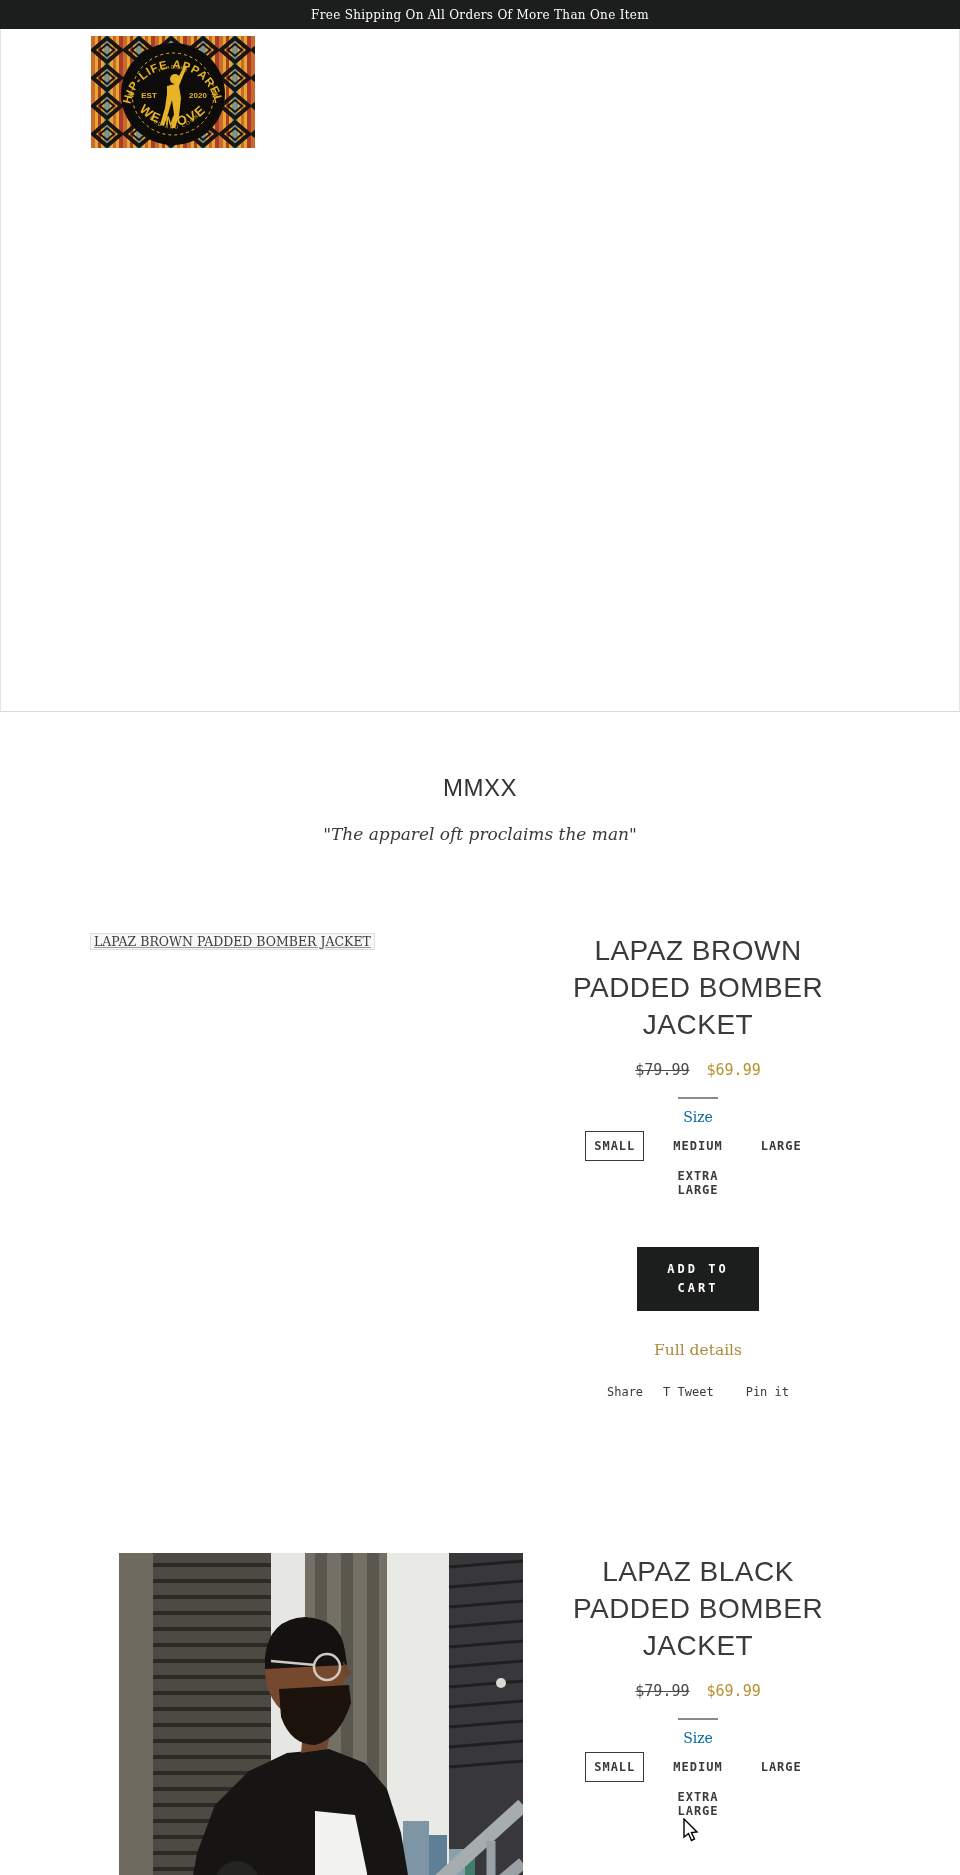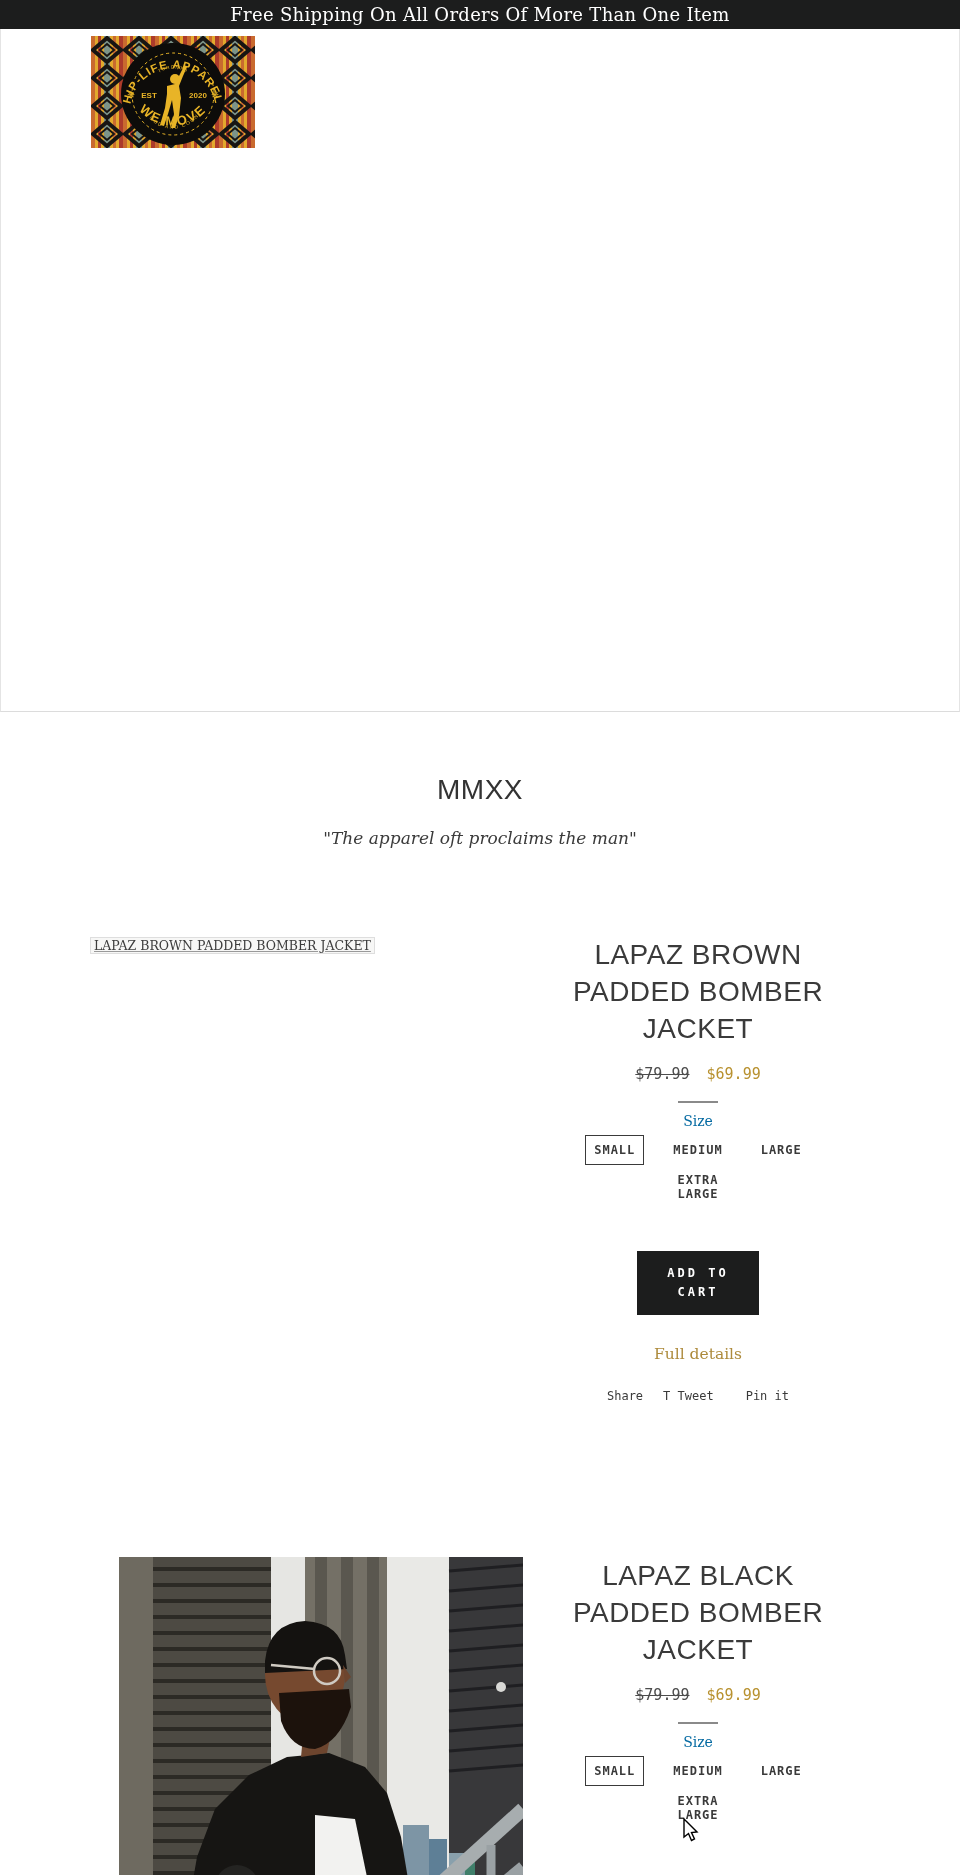--- a/index.html
+++ b/index.html
@@ -5,32 +5,32 @@
   * { margin:0; padding:0; box-sizing:border-box; }
   html,body { background:#fff; }
   body {
     width:960px; height:1875px; overflow:hidden; position:relative;
     font-family:"Liberation Sans", sans-serif; color:#3a3a3a;
   }
   
   .announcement {
     height:29px; background:#1c1d1d; color:#fff;
     display:flex; align-items:center; justify-content:center;
-    font-family:"DejaVu Serif", serif; font-size:18px; letter-spacing:.3px;
+    font-family:"DejaVu Serif", serif; font-size:12px; letter-spacing:.3px;
   }
   
   .header-box {
     height:683px; border-left:1px solid #e4e4e4; border-right:1px solid #e4e4e4;
     border-bottom:1px solid #dcdcdc; background:#fff;
   }
   .logo-wrap { display:inline-block; margin:7px 0 0 90px; width:164px; height:112px; cursor:pointer; }
   .logo-wrap svg { display:block; }
   
   .intro { text-align:center; margin-top:62px; }
-  .intro h2 { font-size:28px; font-weight:400; color:#333; letter-spacing:.5px; margin-bottom:22px; }
+  .intro h2 { font-size:24px; font-weight:400; color:#333; letter-spacing:.5px; margin-bottom:22px; }
   .intro .quote { font-family:"DejaVu Serif", serif; font-style:italic; font-size:17px; color:#3a3a3a; margin-bottom:24px; }
   .intro .attr { font-family:"DejaVu Sans Mono", monospace; font-size:15px; color:#333; }
   
   .product-row { display:flex; margin-left:90px; width:768px; align-items:flex-start; }
   .row-1 { margin-top:88px; }
   .row-2 { margin-top:154px; }
   .product-media { width:433px; flex-shrink:0; }
   .alt-box {
     width:355px; height:18px; background:#f7f7f6; border:1px solid #dedede;
     font-family:"DejaVu Serif", serif; font-size:12.5px; color:#3c3c3c;

